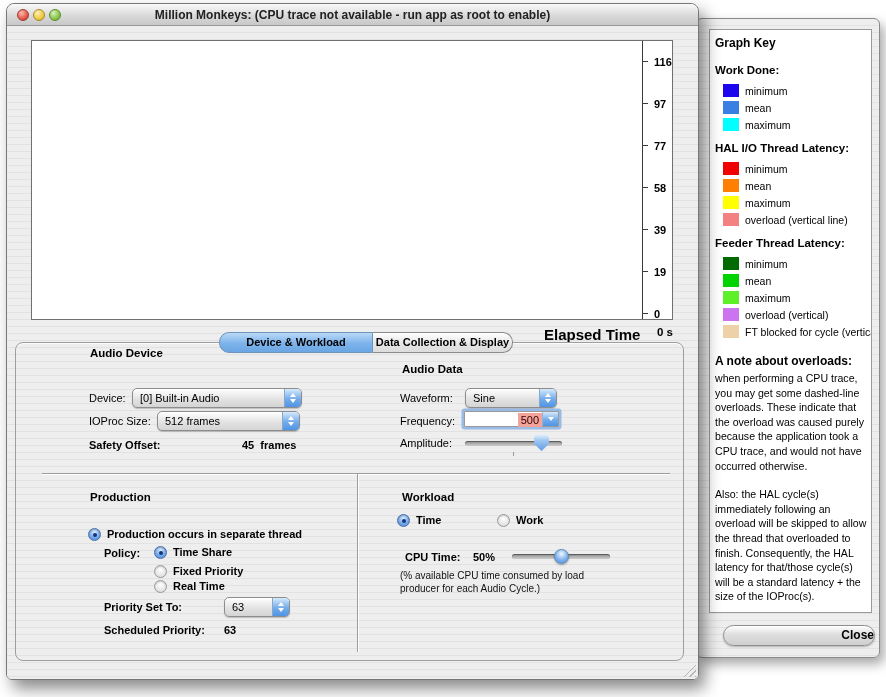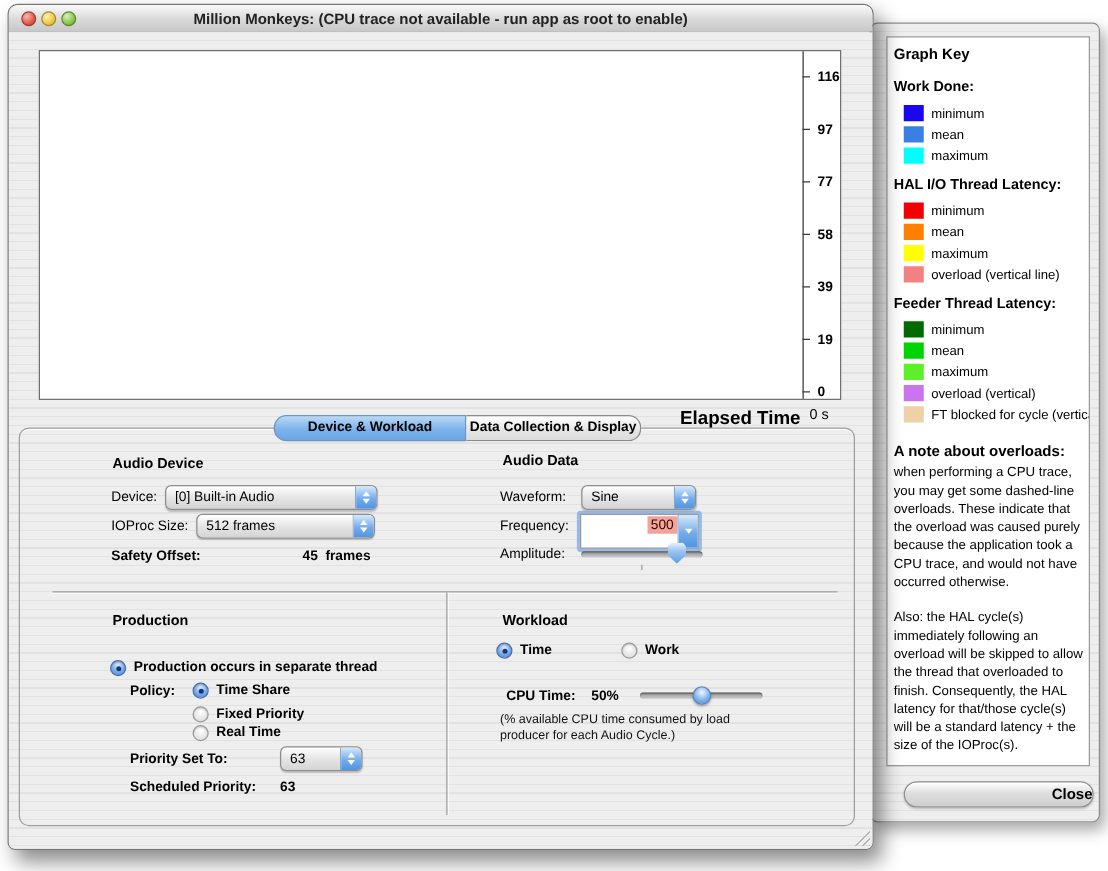--- a/index.html
+++ b/index.html
@@ -48,21 +48,21 @@
   .tickmark { position:absolute; left:0; top:5px; width:6px; height:1px; background:#3a3a3a; }
   .ticklabel { position:absolute; left:12px; top:0; font-size:11px; font-weight:700; }
 
   
   #run-test { position:absolute; left:24px; top:297px; width:143px; height:21px;
     border:1px solid #8f8f8f; border-radius:6px;
     background:linear-gradient(#ffffff,#e2e2e2 50%,#d2d2d2);
     box-shadow:inset 0 1px 0 #fff, 0 1px 2px rgba(0,0,0,.25);
     font-size:12px; font-weight:500; text-align:center; line-height:19px; cursor:default; }
   #elapsed-label { position:absolute; left:537px; top:300px; font-size:15px; font-weight:700; }
-  #elapsed-value { position:absolute; right:35px; top:300px; font-size:11.5px; font-weight:400; }
+  #elapsed-value { position:absolute; right:25px; top:300px; font-size:11.5px; font-weight:700; }
 
   
   #pane { position:absolute; left:8px; top:316px; width:669px; height:319px;
     border:1px solid #9e9e9e; border-radius:8px; box-shadow:inset 0 1px 0 rgba(255,255,255,.8); }
   #tabs { position:absolute; left:212px; top:306px; height:21px; display:flex; z-index:3; }
   .tab { height:21px; border:1px solid #8a8a8a; font-size:11px; font-weight:600;
     text-align:center; line-height:19px; cursor:default; }
   .tab.selected { background:linear-gradient(#b9d9f7,#7db3ea 55%,#6aa6e4); border-color:#6f94ba; }
   .tab.normal { background:linear-gradient(#ffffff,#e6e6e6 55%,#dcdcdc); border-left:none; }
   .tab:first-child { border-radius:10px 0 0 10px; width:154px; }
@@ -82,21 +82,21 @@
     background:linear-gradient(#ffffff,#e3e3e3 55%,#d4d4d4);
     box-shadow:inset 0 1px 0 #fff, 0 1px 1px rgba(0,0,0,.2);
     font-size:11px; line-height:18px; padding-left:7px; white-space:nowrap; cursor:default; }
   .popup .cap { position:absolute; right:0; top:0; bottom:0; width:17px; border-radius:0 4px 4px 0;
     background:linear-gradient(#d6eafc,#74aceb 55%,#4f94e4); border-left:1px solid #86a8cc;
     display:flex; flex-direction:column; align-items:center; justify-content:center; gap:2px; }
   .tri-up { width:0; height:0; border-left:3.5px solid transparent; border-right:3.5px solid transparent; border-bottom:4px solid #fff; }
   .tri-dn { width:0; height:0; border-left:3.5px solid transparent; border-right:3.5px solid transparent; border-top:4px solid #fff; }
 
   
-  .combo { position:absolute; height:28px; border:1px solid #9a9a9a; background:#fff;
+  .combo { position:absolute; height:16px; border:1px solid #9a9a9a; background:#fff;
     box-shadow:0 0 0 2.5px rgba(125,170,225,.75); border-radius:1px; }
   .combo .field { position:absolute; left:0; top:0; bottom:0; right:16px; text-align:right; font-size:11px; line-height:17px; }
   .combo .sel { background:#f2a49a; color:#300; padding:1px 3px; font-weight:400; }
   .combo .drop { position:absolute; right:0; top:0; bottom:0; width:16px;
     background:linear-gradient(#d6eafc,#74aceb 55%,#4f94e4); border-left:1px solid #9ab4d4;
     display:flex; align-items:center; justify-content:center; }
 
   
   .track { position:absolute; height:5px; border-radius:3px;
     background:linear-gradient(#8d8d8d,#b5b5b5 60%,#cccccc); box-shadow:inset 0 1px 1px rgba(0,0,0,.4); }
@@ -240,21 +240,21 @@
 
     <div id="tabs">
       <div class="tab selected">Device &amp; Workload</div>
       <div class="tab normal">Data Collection &amp; Display</div>
     </div>
 
     <div id="pane">
       <div class="hdiv"></div>
       <div class="vdiv"></div>
 
-      <div class="sec-h" style="left:74px;top:22px">Audio Device</div>
+      <div class="sec-h" style="left:74px;top:4px">Audio Device</div>
       <div class="lbl" style="left:73px;top:49px">Device:</div>
       <div class="popup" style="left:116px;top:45px;width:170px">
         <span>[0] Built-in Audio</span>
         <span class="cap">
             <span class="tri-up"></span>
             <span class="tri-dn"></span>
           </span>
       </div>
       <div class="lbl" style="left:73px;top:72px">IOProc Size:</div>
       <div class="popup" style="left:141px;top:68px;width:143px">

